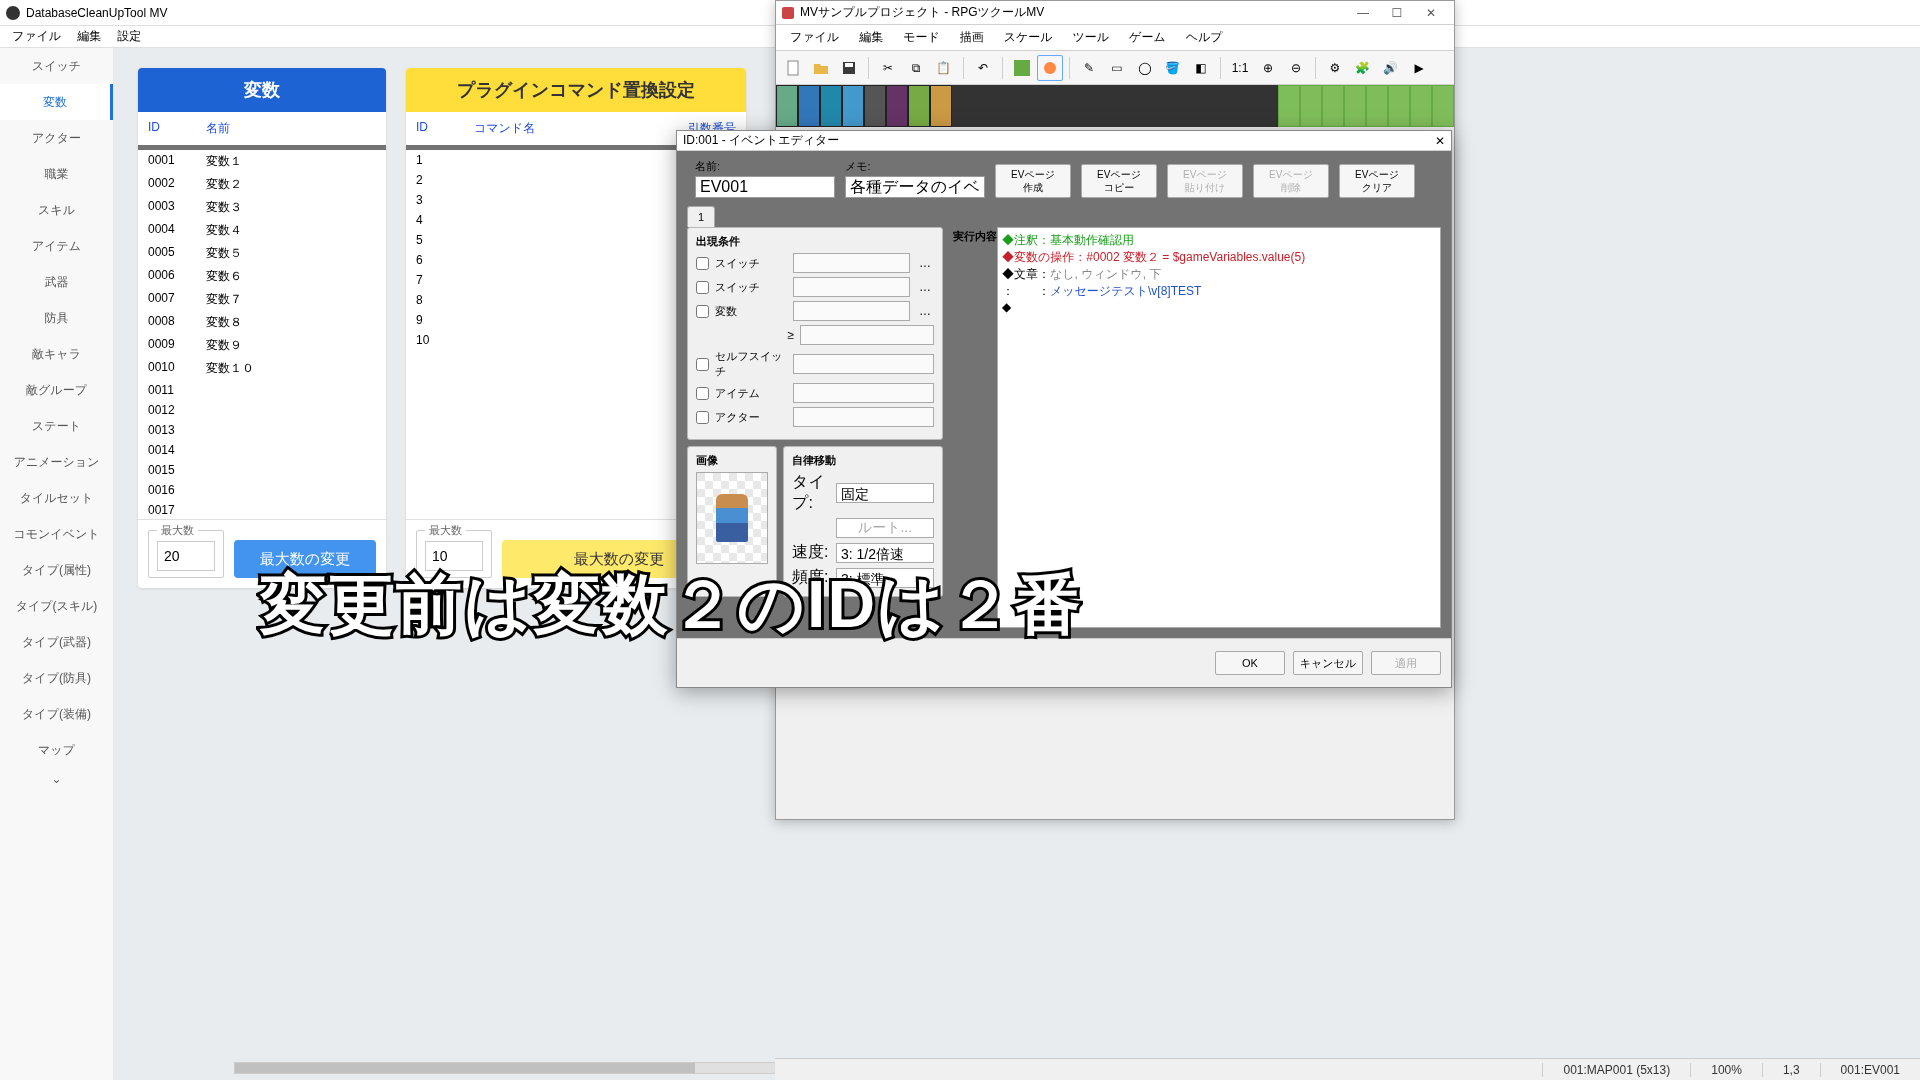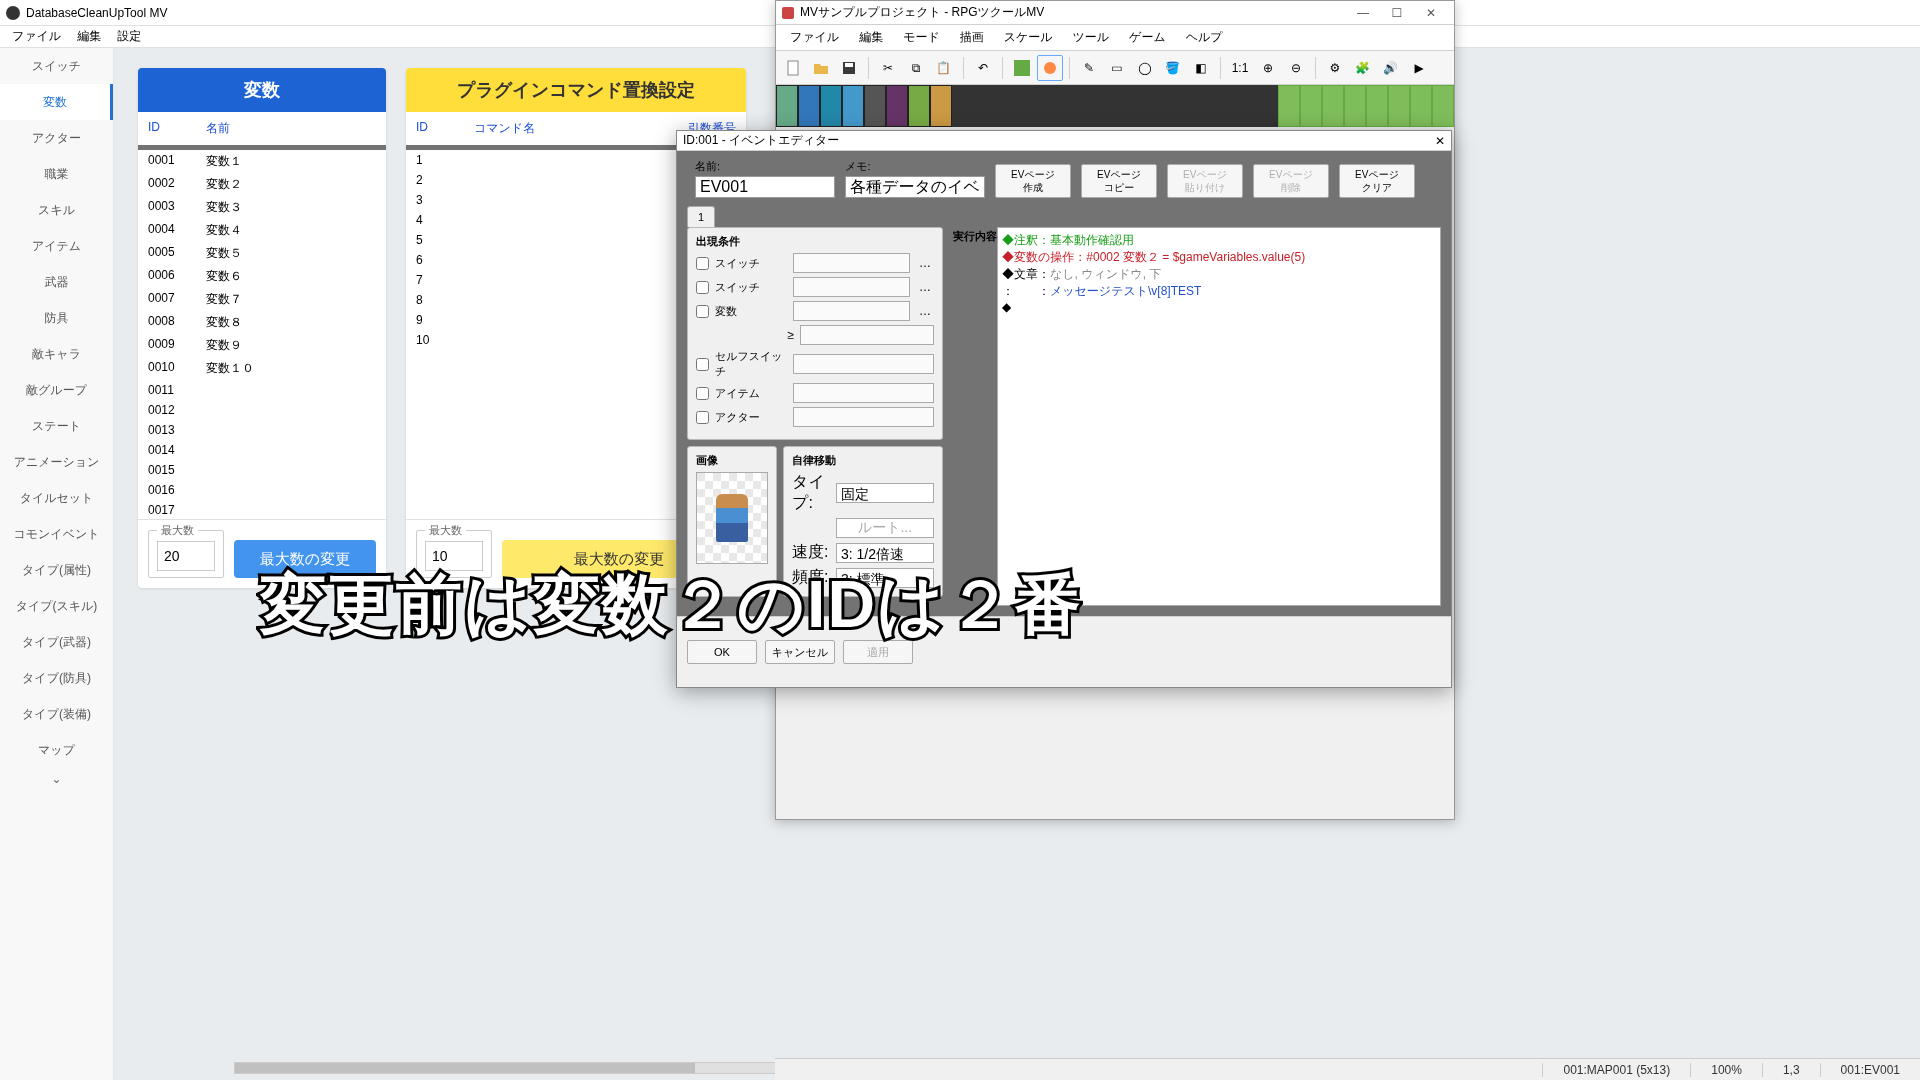--- a/index.html
+++ b/index.html
@@ -78,21 +78,21 @@
 .sprite{width:32px;height:48px;background:linear-gradient(#c98d4e 0 30%,#4a8fd1 30% 60%,#3a5fa0 60% 100%);border-radius:6px 6px 2px 2px}
 .auto-col{flex:1;display:flex;flex-direction:column;gap:4px}
 .auto-row{display:flex;align-items:center;gap:4px}
 .auto-row .albl{width:40px;font-size:16px}
 .auto-row select,.auto-row .sel{flex:1;height:20px;border:1px solid #aaa;background:#fff;font-size:14px}
 .cmd-list{flex:1;border:1px solid #aaa;background:#fff;padding:4px;font-size:12px;font-family:"MS Gothic",monospace;overflow:auto}
 .cmd-list .green{color:#1a9e1a}
 .cmd-list .red{color:#c8202a}
 .cmd-list .gray{color:#888}
 .cmd-list .blue{color:#2050c8}
-.ev-footer{padding:23px 10px;display:flex;gap:8px;border-top:1px solid #d0d0d0;background:#f0f0f0}
+.ev-footer{padding:12px 10px;display:flex;justify-content:flex-end;gap:8px;border-top:1px solid #d0d0d0;background:#f0f0f0}
 .ev-footer button{width:70px;height:24px;border:1px solid #aaa;background:#f6f6f6;font-size:11px;border-radius:2px}
 .ev-footer button.disabled{color:#aaa}
 .status-bar{position:absolute;bottom:0;left:775px;right:0;height:22px;background:#f0f0f0;border-top:1px solid #ccc;display:flex;align-items:center;font-size:11px;color:#333}
 .status-bar span{padding:0 20px;border-left:1px solid #ccc}
 .caption{position:absolute;top:560px;left:260px;font-size:66px;font-weight:900;color:#fff;-webkit-text-stroke:6px #000;paint-order:stroke fill;white-space:nowrap;letter-spacing:2px;font-family:"Meiryo",sans-serif}
 .hscroll{position:absolute;bottom:6px;left:120px;width:640px;height:12px;background:#e0e0e0;border:1px solid #ccc}
 .hscroll .thumb{width:460px;height:100%;background:#c0c0c0}
 </style>
 </head>
 <body>

